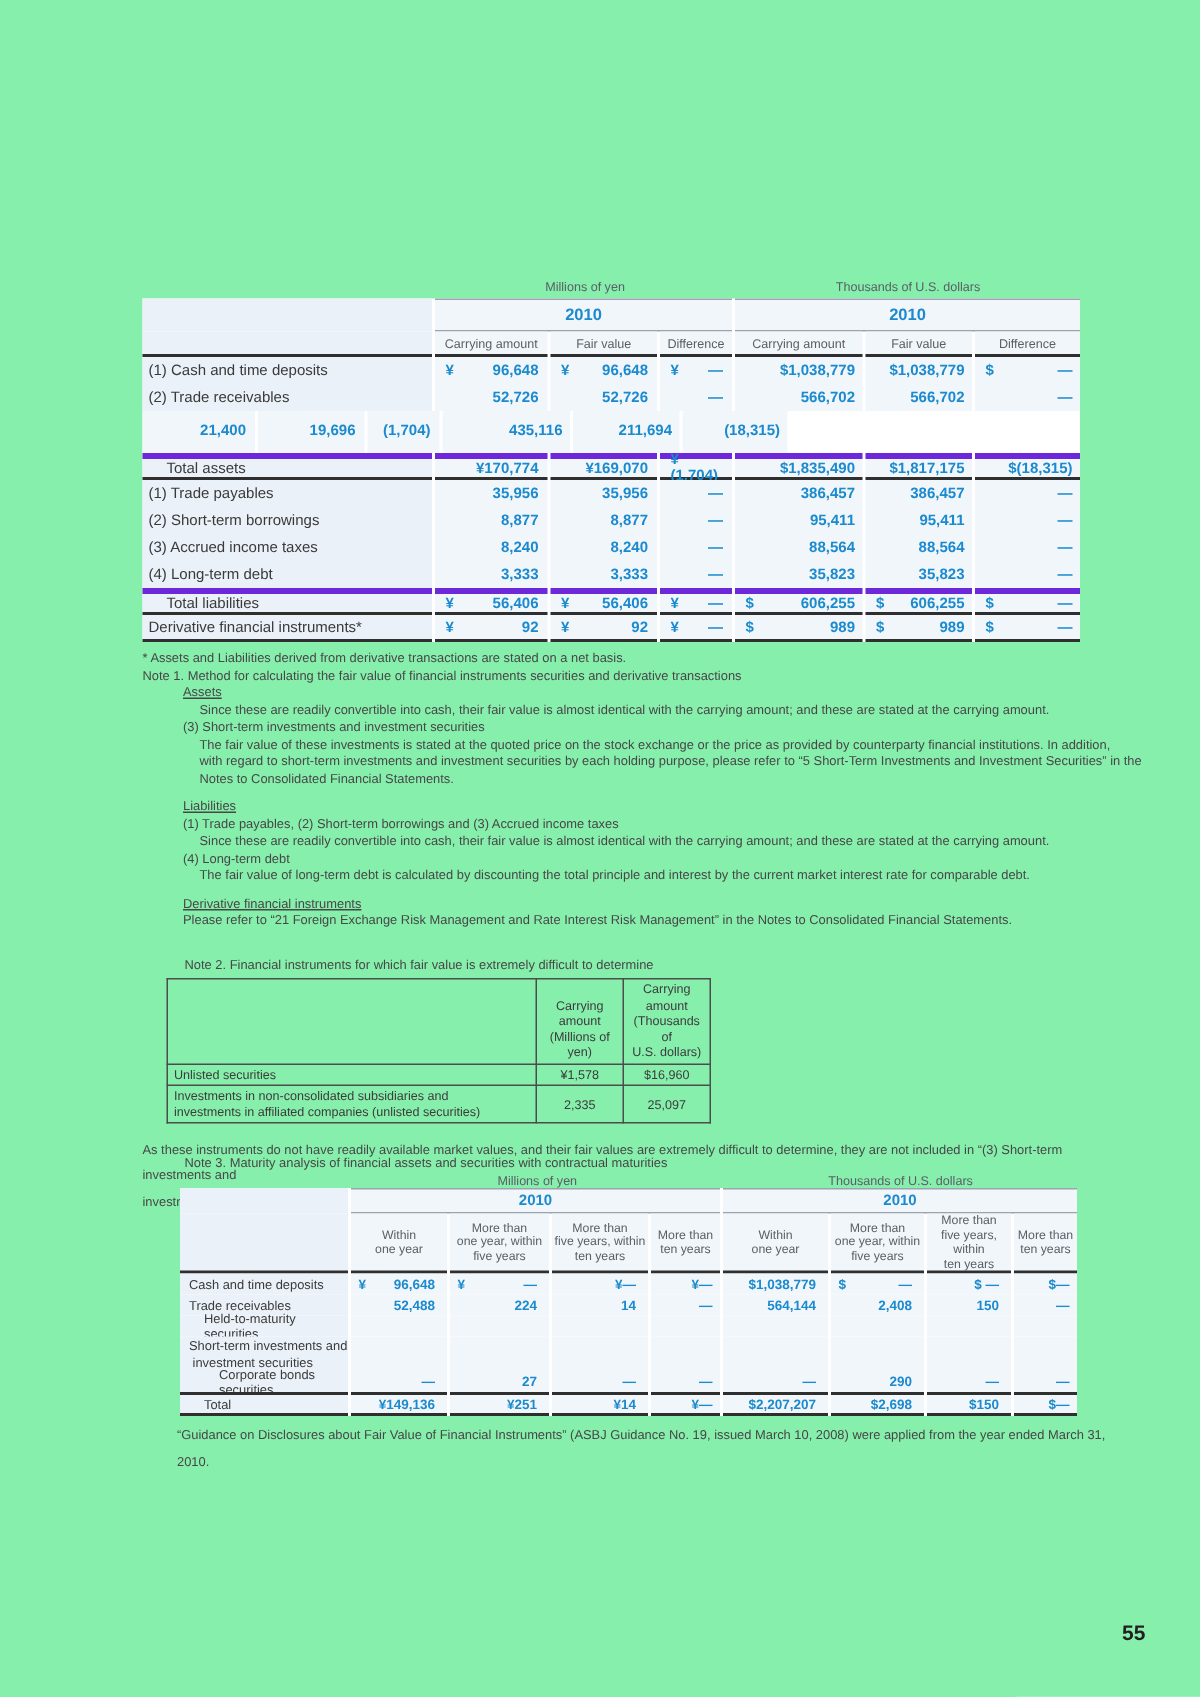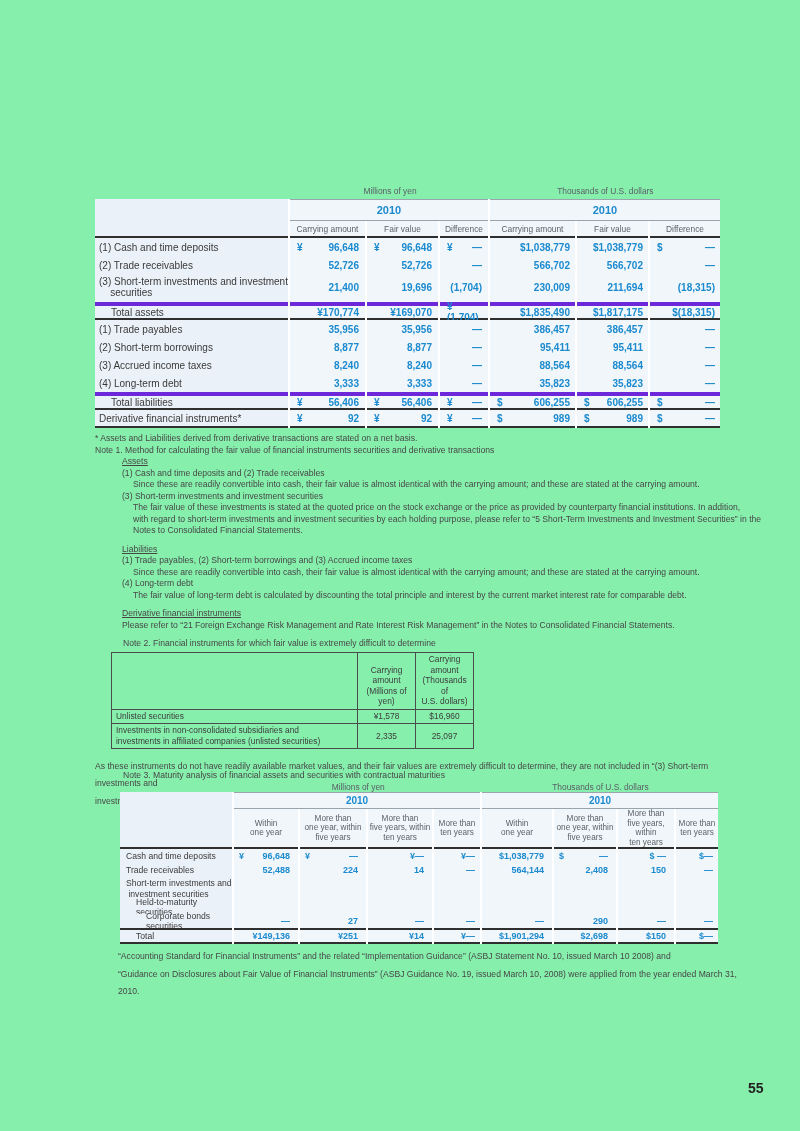--- a/index.html
+++ b/index.html
@@ -161,37 +161,35 @@
             <span class="sym"></span>
             <span class="val">566,702</span>
           </div>
     <div class="cell num c6">
             <span class="sym"></span>
             <span class="val">—</span>
           </div>
   </div>
 
   <div class="t1-row item tall">
-    <div class="label">(3) Short-term investments and investment
-    securities</div>
     <div class="cell num c1">
             <span class="sym"></span>
             <span class="val">21,400</span>
           </div>
     <div class="cell num c2">
             <span class="sym"></span>
             <span class="val">19,696</span>
           </div>
     <div class="cell num c3">
             <span class="sym"></span>
             <span class="val">(1,704)</span>
           </div>
     <div class="cell num c4">
             <span class="sym"></span>
-            <span class="val">230,009</span>
+            <span class="val">435,116</span>
           </div>
     <div class="cell num c5">
             <span class="sym"></span>
             <span class="val">211,694</span>
           </div>
     <div class="cell num c6">
             <span class="sym"></span>
             <span class="val">(18,315)</span>
           </div>
   </div>
@@ -394,21 +392,20 @@
 </div>
   </div>
 
   <div id="notes1" class="abs">
   <div class="nline">* Assets and Liabilities derived from derivative transactions are stated on a net basis.</div>
 
   <div class="nline">Note 1. Method for calculating the fair value of financial instruments securities and derivative transactions</div>
 
   <div class="nline i1 h">Assets</div>
 
-  <div class="nline i1">(1) Cash and time deposits and (2) Trade receivables</div>
 
   <div class="nline i2">Since these are readily convertible into cash, their fair value is almost identical with the carrying amount; and these are stated at the carrying amount.</div>
 
   <div class="nline i1">(3) Short-term investments and investment securities</div>
 
   <div class="nline i2">The fair value of these investments is stated at the quoted price on the stock exchange or the price as provided by counterparty financial institutions. In addition,</div>
 
   <div class="nline i2">with regard to short-term investments and investment securities by each holding purpose, please refer to “5 Short-Term Investments and Investment Securities” in the</div>
 
   <div class="nline i2">Notes to Consolidated Financial Statements.</div>
@@ -565,20 +562,56 @@
     <div class="cell num d7">
               <span class="sym"></span>
               <span class="val">150</span>
             </div>
     <div class="cell num d8">
               <span class="sym"></span>
               <span class="val">—</span>
             </div>
   </div>
 
+  <div class="n3-row lbl ind1">
+    <div class="n3l">Held-to-maturity securities</div>
+    <div class="cell num d1">
+              <span class="sym"></span>
+              <span class="val"></span>
+            </div>
+    <div class="cell num d2">
+              <span class="sym"></span>
+              <span class="val"></span>
+            </div>
+    <div class="cell num d3">
+              <span class="sym"></span>
+              <span class="val"></span>
+            </div>
+    <div class="cell num d4">
+              <span class="sym"></span>
+              <span class="val"></span>
+            </div>
+    <div class="cell num d5">
+              <span class="sym"></span>
+              <span class="val"></span>
+            </div>
+    <div class="cell num d6">
+              <span class="sym"></span>
+              <span class="val"></span>
+            </div>
+    <div class="cell num d7">
+              <span class="sym"></span>
+              <span class="val"></span>
+            </div>
+    <div class="cell num d8">
+              <span class="sym"></span>
+              <span class="val"></span>
+            </div>
+  </div>
+
   <div class="n3-row lbl lbl2">
     <div class="n3l">Short-term investments and
  investment securities</div>
     <div class="cell num d1">
               <span class="sym"></span>
               <span class="val"></span>
             </div>
     <div class="cell num d2">
               <span class="sym"></span>
               <span class="val"></span>
@@ -602,56 +635,20 @@
     <div class="cell num d7">
               <span class="sym"></span>
               <span class="val"></span>
             </div>
     <div class="cell num d8">
               <span class="sym"></span>
               <span class="val"></span>
             </div>
   </div>
 
-  <div class="n3-row lbl ind1">
-    <div class="n3l">Held-to-maturity securities</div>
-    <div class="cell num d1">
-              <span class="sym"></span>
-              <span class="val"></span>
-            </div>
-    <div class="cell num d2">
-              <span class="sym"></span>
-              <span class="val"></span>
-            </div>
-    <div class="cell num d3">
-              <span class="sym"></span>
-              <span class="val"></span>
-            </div>
-    <div class="cell num d4">
-              <span class="sym"></span>
-              <span class="val"></span>
-            </div>
-    <div class="cell num d5">
-              <span class="sym"></span>
-              <span class="val"></span>
-            </div>
-    <div class="cell num d6">
-              <span class="sym"></span>
-              <span class="val"></span>
-            </div>
-    <div class="cell num d7">
-              <span class="sym"></span>
-              <span class="val"></span>
-            </div>
-    <div class="cell num d8">
-              <span class="sym"></span>
-              <span class="val"></span>
-            </div>
-  </div>
-
   <div class="n3-row item ind2">
     <div class="n3l">Corporate bonds securities</div>
     <div class="cell num d1">
               <span class="sym"></span>
               <span class="val">—</span>
             </div>
     <div class="cell num d2">
               <span class="sym"></span>
               <span class="val">27</span>
             </div>
@@ -694,38 +691,37 @@
     <div class="cell num d3">
               <span class="sym"></span>
               <span class="val">¥14</span>
             </div>
     <div class="cell num d4">
               <span class="sym"></span>
               <span class="val">¥—</span>
             </div>
     <div class="cell num d5">
               <span class="sym"></span>
-              <span class="val">$1,901,294</span>
+              <span class="val">$2,207,207</span>
             </div>
     <div class="cell num d6">
               <span class="sym"></span>
               <span class="val">$2,698</span>
             </div>
     <div class="cell num d7">
               <span class="sym"></span>
               <span class="val">$150</span>
             </div>
     <div class="cell num d8">
               <span class="sym"></span>
               <span class="val">$—</span>
             </div>
   </div>
 </div>
     </div>
   </div>
 
   <div id="closing" class="abs">
-    <div>“Accounting Standard for Financial Instruments” and the related “Implementation Guidance” (ASBJ Statement No. 10, issued March 10 2008) and</div>
     <div>“Guidance on Disclosures about Fair Value of Financial Instruments” (ASBJ Guidance No. 19, issued March 10, 2008) were applied from the year ended March 31, 2010.</div>
   </div>
 
   <div id="pagenum" class="abs">55</div>
 </div>
 
 </body></html>

